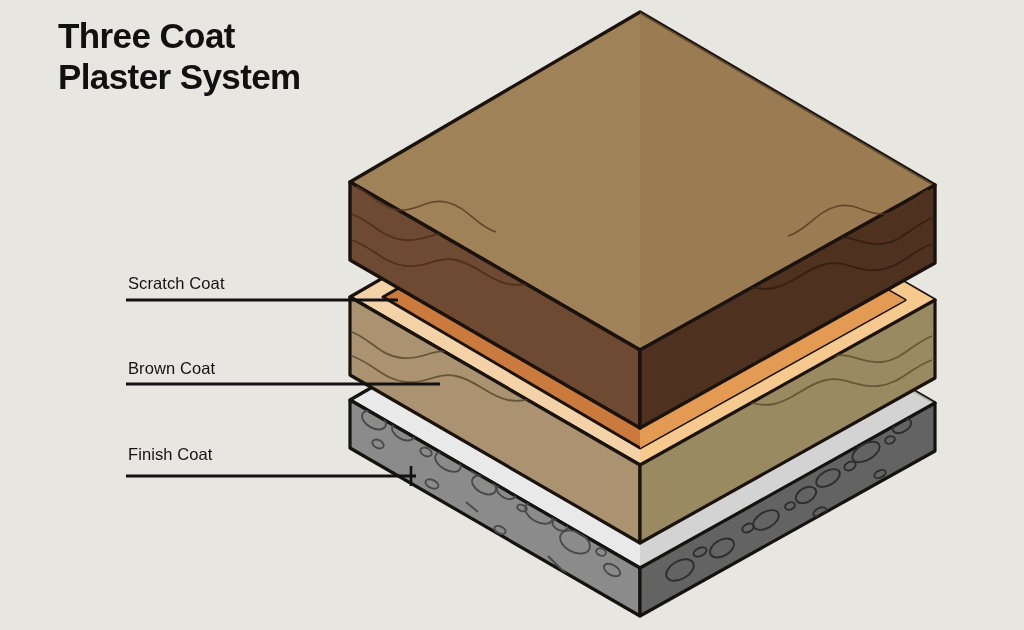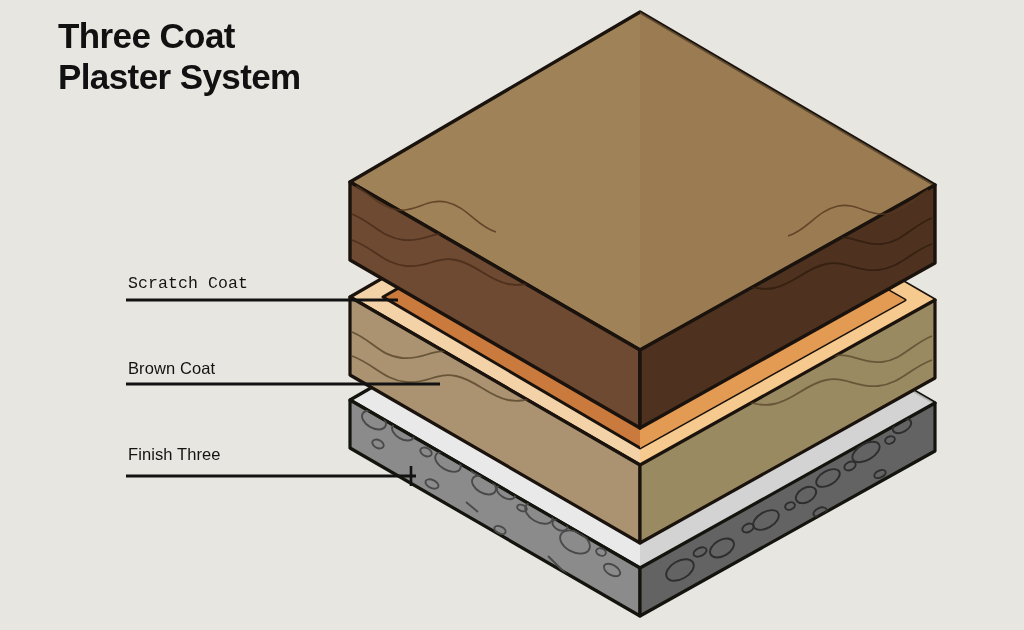--- a/index.html
+++ b/index.html
@@ -22,21 +22,21 @@
     color:#111111;
     white-space:pre-line;
   }
   .lbl{
     position:absolute;
     font-size:16.5px;
     color:#131313;
     letter-spacing:0.1px;
     white-space:nowrap;
   }
-  #label-scratch{left:128px;top:274px;font-family:Liberation Mono, monospace;}
+  #label-scratch{left:128px;top:274px;}
   #label-brown{left:128px;top:359px;}
   #label-finish{left:128px;top:445px;}
 </style>
 </head>
 <body>
 
 <div id="stage">
 
   <svg id="diagram-svg" viewBox="0 0 1024 630">
     <defs>
@@ -164,15 +164,15 @@
       <line x1="126" y1="476" x2="416" y2="476"></line>
       <line x1="411" y1="466" x2="411" y2="486" stroke-width="2.6"></line>
     </g>
   </svg>
 
   <div class="title-block">Three Coat
 Plaster System</div>
 
   <div class="lbl" id="label-scratch">Scratch Coat</div>
   <div class="lbl" id="label-brown">Brown Coat</div>
-  <div class="lbl" id="label-finish">Finish Three</div>
+  <div class="lbl" id="label-finish">Finish Coat</div>
 
 </div>
 
 </body></html>

